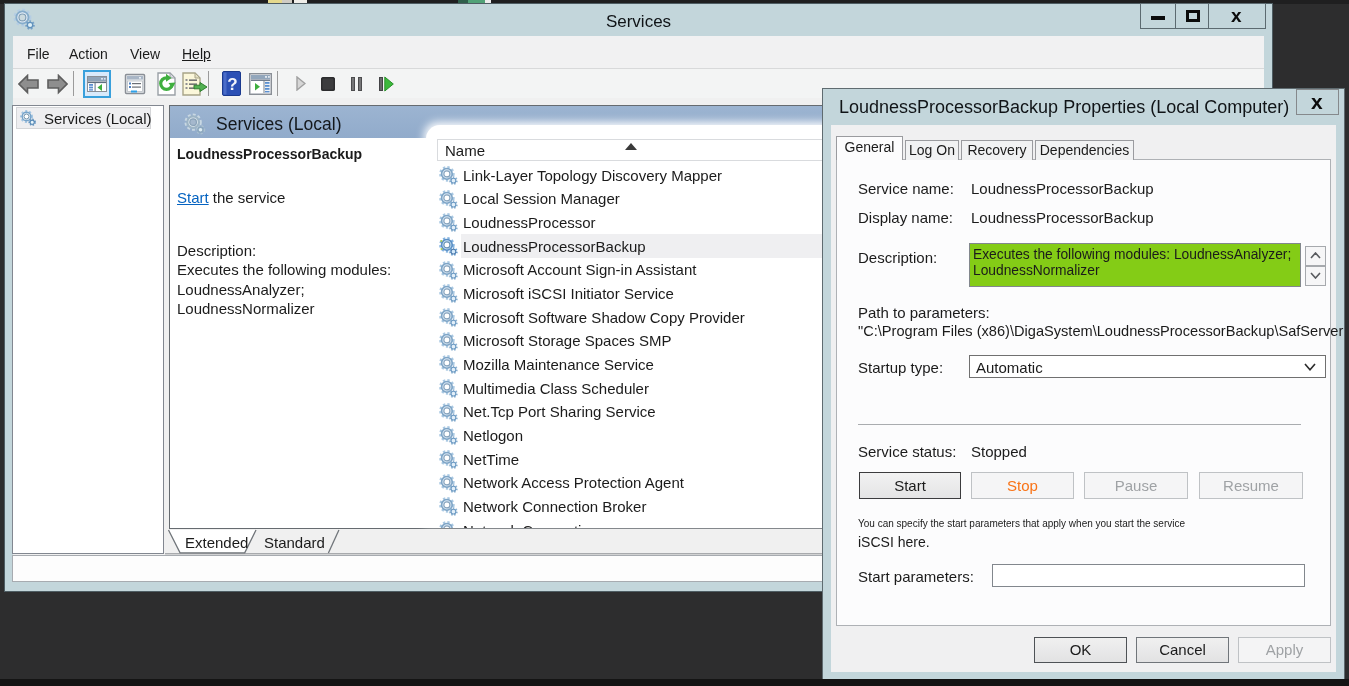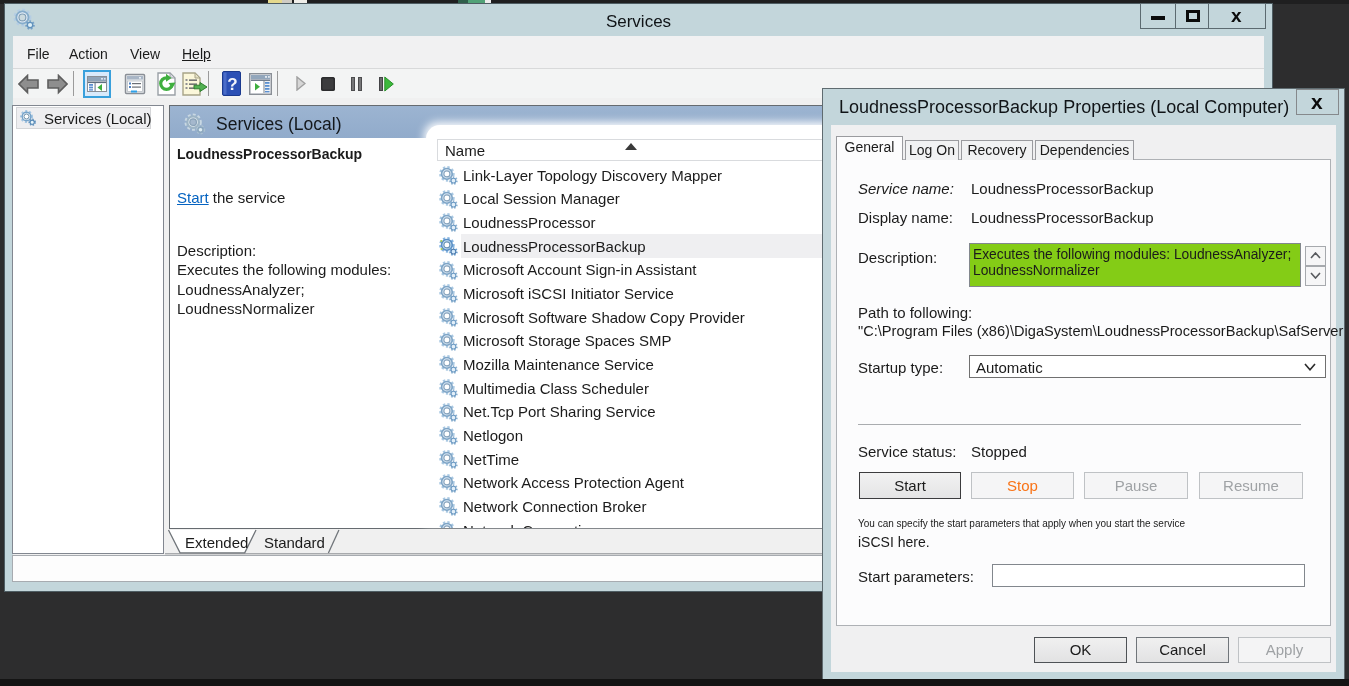--- a/index.html
+++ b/index.html
@@ -287,40 +287,40 @@
 
   <div class="abs" style="left:905px;top:140px;width:54px;height:20px;background:#f1f2f3;border:1px solid #9a9b9f;border-bottom:none;"></div>
   <div class="abs" style="left:961px;top:140px;width:72px;height:20px;background:#f1f2f3;border:1px solid #9a9b9f;border-bottom:none;"></div>
   <div class="abs" style="left:1035px;top:140px;width:99px;height:20px;background:#f1f2f3;border:1px solid #9a9b9f;border-bottom:none;"></div>
   <div class="abs" style="left:836px;top:136px;width:67px;height:24px;background:#fcfcfd;border:1px solid #9a9b9f;border-bottom:none;"></div>
   <div class="txt" style="left:836px;top:139px;width:67px;text-align:center;font-size:14px;">General</div>
   <div class="txt" style="left:905px;top:142px;width:54px;text-align:center;font-size:14px;">Log On</div>
   <div class="txt" style="left:961px;top:142px;width:72px;text-align:center;font-size:14px;">Recovery</div>
   <div class="txt" style="left:1035px;top:142px;width:99px;text-align:center;font-size:14px;">Dependencies</div>
 
-  <div class="txt" style="left:858px;top:180px;font-style:italic;">Service name:</div>
+  <div class="txt" style="left:858px;top:180px;">Service name:</div>
   <div class="txt" style="left:971px;top:180px;">LoudnessProcessorBackup</div>
   <div class="txt" style="left:858px;top:209px;">Display name:</div>
   <div class="txt" style="left:971px;top:209px;">LoudnessProcessorBackup</div>
 
   <div class="txt" style="left:858px;top:249px;">Description:</div>
   <div class="abs" style="left:969px;top:243px;width:332px;height:44px;background:#84cc16;border:1px solid #82878d;overflow:hidden;">
     <div class="txt" style="left:3px;top:2px;font-size:13.8px;">Executes the following modules: LoudnessAnalyzer;</div>
     <div class="txt" style="left:3px;top:18px;font-size:13.8px;">LoudnessNormalizer</div>
   </div>
   <div class="abs" style="left:1305px;top:246px;width:21px;height:20px;border:1px solid #a6a9ad;background:#f6f6f7;"></div>
   <div class="abs" style="left:1305px;top:266px;width:21px;height:20px;border:1px solid #a6a9ad;background:#f6f6f7;"></div>
   <svg class="abs" style="left:1310px;top:252px;" width="11" height="7" viewBox="0 0 11 7">
     <polyline points="1,6 5.5,1 10,6" fill="none" stroke="#585a5e" stroke-width="1.6"></polyline>
   </svg>
   <svg class="abs" style="left:1310px;top:272px;" width="11" height="7" viewBox="0 0 11 7">
     <polyline points="1,1 5.5,6 10,1" fill="none" stroke="#585a5e" stroke-width="1.6"></polyline>
   </svg>
 
-  <div class="txt" style="left:858px;top:304px;">Path to following:</div>
+  <div class="txt" style="left:858px;top:304px;">Path to parameters:</div>
   <div class="txt" style="left:858px;top:323px;width:488px;overflow:hidden;font-size:14.6px;">"C:\Program Files (x86)\DigaSystem\LoudnessProcessorBackup\SafServer</div>
 
   <div class="txt" style="left:858px;top:359px;">Startup type:</div>
   <div class="abs" style="left:969px;top:355px;width:357px;height:23px;background:#ffffff;border:1px solid #707070;"></div>
   <div class="txt" style="left:976px;top:359px;">Automatic</div>
   <svg class="abs" style="left:1304px;top:363px;" width="12" height="8" viewBox="0 0 12 8">
     <polyline points="1,1 6,6.8 11,1" fill="none" stroke="#2b2b2b" stroke-width="1.6"></polyline>
   </svg>
 
   <div class="abs" style="left:858px;top:424px;width:443px;height:1px;background:#a9acaf;"></div>

